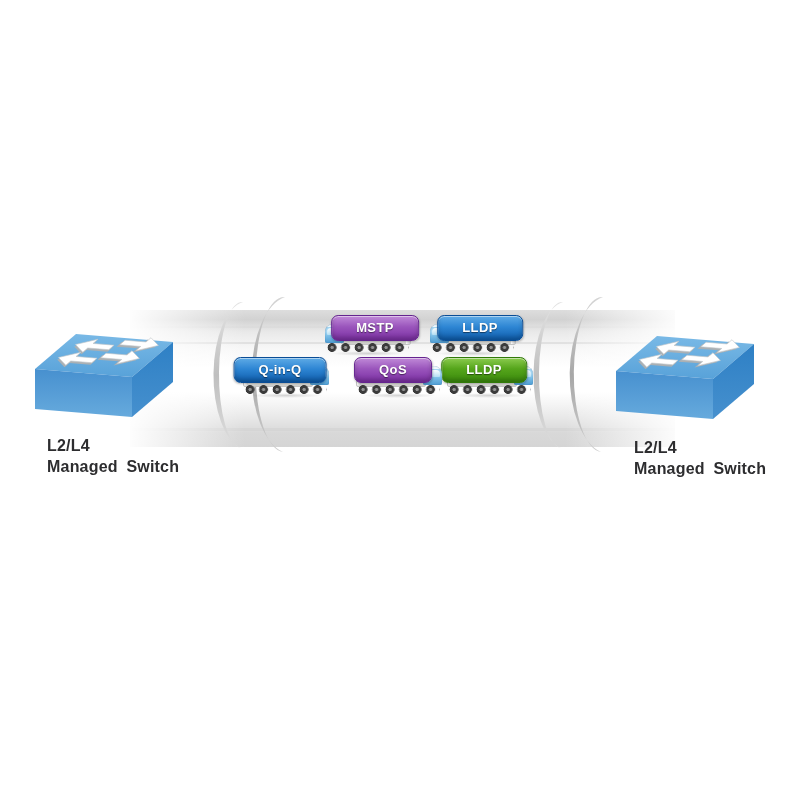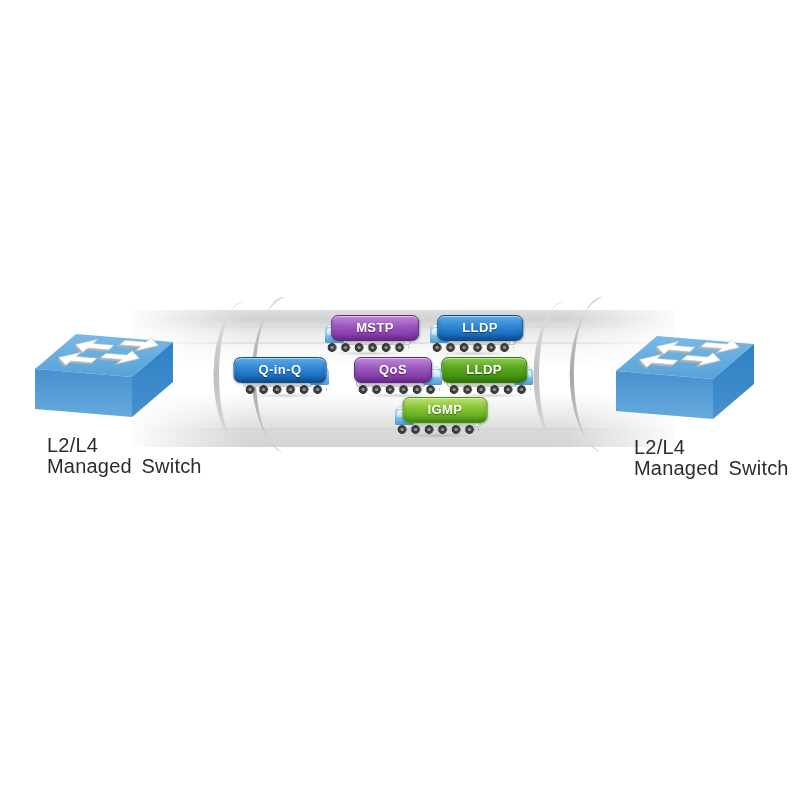--- a/index.html
+++ b/index.html
@@ -5,21 +5,21 @@
   html,body{margin:0;padding:0;background:#fff;}
   .canvas{
     position:relative;width:800px;height:800px;background:#ffffff;overflow:hidden;
     font-family:"Liberation Sans", sans-serif;
   }
   .pipe-svg{position:absolute;left:0;top:290px;}
   .switch-svg{position:absolute;}
 
   
   .switch-label{
-    position:absolute;color:#2d2d2f;font-weight:normal;font-size:20px;line-height:21px;
+    position:absolute;color:#2d2d2f;font-weight:bold;font-size:16px;line-height:21px;
     letter-spacing:.2px;word-spacing:4px;white-space:nowrap;
   }
 
   
   .truck{position:absolute;width:86px;height:40px;}
   .truck::after{
     content:"";position:absolute;left:6px;right:6px;bottom:-2px;height:5px;border-radius:50%;
     background:radial-gradient(ellipse at center, rgba(0,0,0,.16), rgba(0,0,0,0) 70%);
   }
   .trailer{
@@ -204,30 +204,20 @@
         <span class="rear"></span>
       </div>
     <div class="cab">
         <span class="win"></span>
       </div>
     <div class="wheels"></div>
     <div class="sign sign-purple">QoS</div>
   </div>
 
 
-  <div class="truck face-left" style="left:395px;top:396px">
-    <div class="trailer">
-        <span class="rear"></span>
-      </div>
-    <div class="cab">
-        <span class="win"></span>
-      </div>
-    <div class="wheels"></div>
-    <div class="sign sign-lime">IGMP</div>
-  </div>
 
   <div class="switch-label" style="left:47px;top:435px">
     <div>L2/L4</div>
     <div>Managed Switch</div>
   </div>
   <div class="switch-label" style="left:634px;top:437px">
     <div>L2/L4</div>
     <div>Managed Switch</div>
   </div>
 

